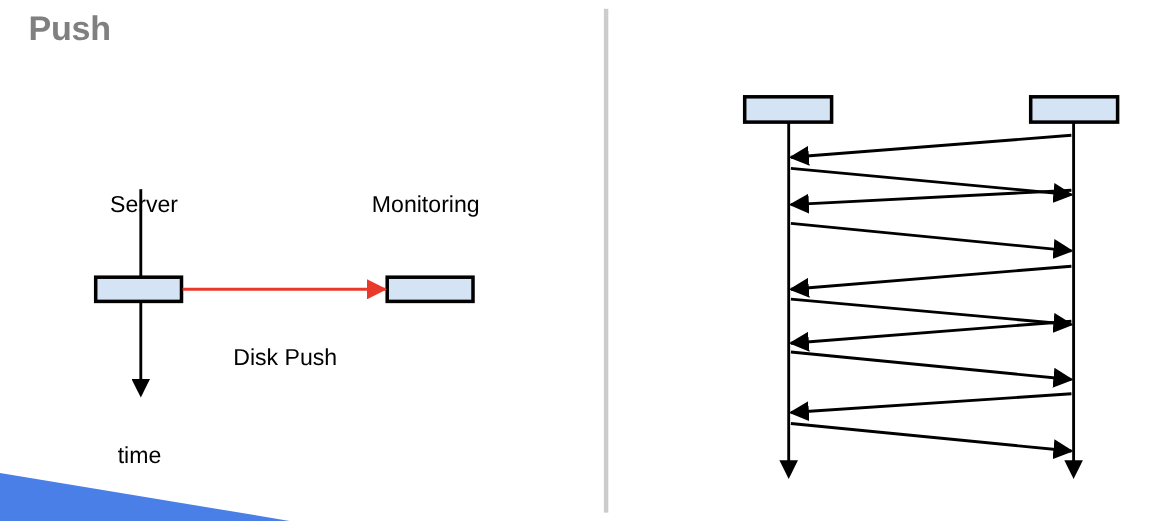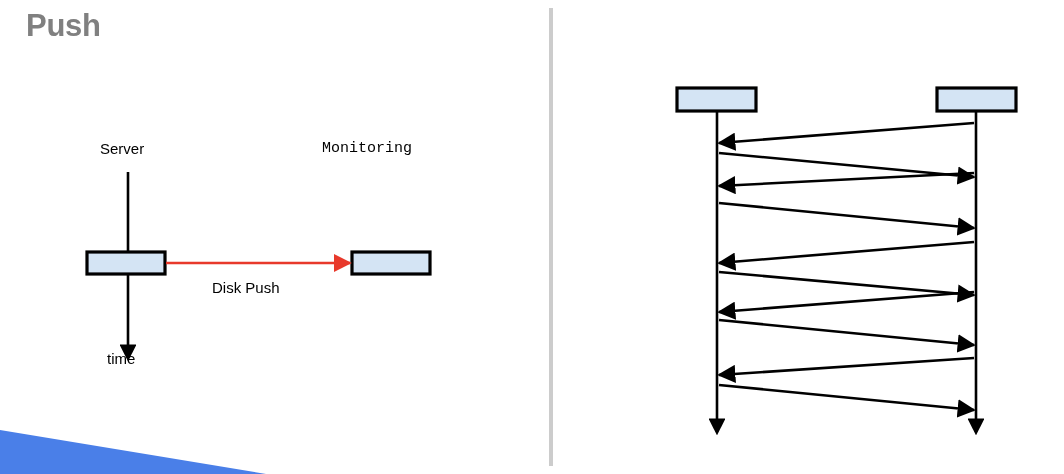--- a/index.html
+++ b/index.html
@@ -65,24 +65,25 @@
     position: absolute;
     left: 0;
     top: 0;
     width: 1064px;
     height: 474px;
     pointer-events: none;
   }
 
   .lbl {
     position: absolute;
-    font-size: 15px;
+    font-size: 21px;
     color: #000000;
     white-space: nowrap;
     line-height: 1;
+    margin-top: 35px;
   }
 </style>
 </head>
 <body>
 
 <div id="slide">
 
   <svg class="diagram-svg" viewBox="0 0 1064 474">
     <defs>
       <marker id="arrow-black" viewBox="0 0 10 10" refX="9" refY="5" markerWidth="7" markerHeight="7" orient="auto-start-reverse">
@@ -130,25 +131,25 @@
       <line x1="974" y1="358" x2="719" y2="375" stroke="#000000" stroke-width="2.6" marker-end="url(#arrow-black)"></line>
       <line x1="719" y1="385" x2="974" y2="410" stroke="#000000" stroke-width="2.6" marker-end="url(#arrow-black)"></line>
     </g>
   </svg>
 
   <div class="panel" id="panel-push">
     <div class="panel-title" id="title-push">Push</div>
 
     <div class="lbl" style="left:100px; top:141px;">Server</div>
 
-    <div class="lbl" style="left:322px; top:141px;font-family:Liberation Mono, monospace;">Monitoring</div>
+    <div class="lbl" style="left:338px; top:141px;">Monitoring</div>
 
     <div class="lbl" style="left:212px; top:280px;">Disk Push</div>
 
-    <div class="lbl" style="left:107px; top:351px;text-align:center;">time</div>
+    <div class="lbl" style="left:107px; top:369px;text-align:center;">time</div>
   </div>
 
   <div class="divider"></div>
 
   <div class="panel" id="panel-pull">
     
 
     
 
     

